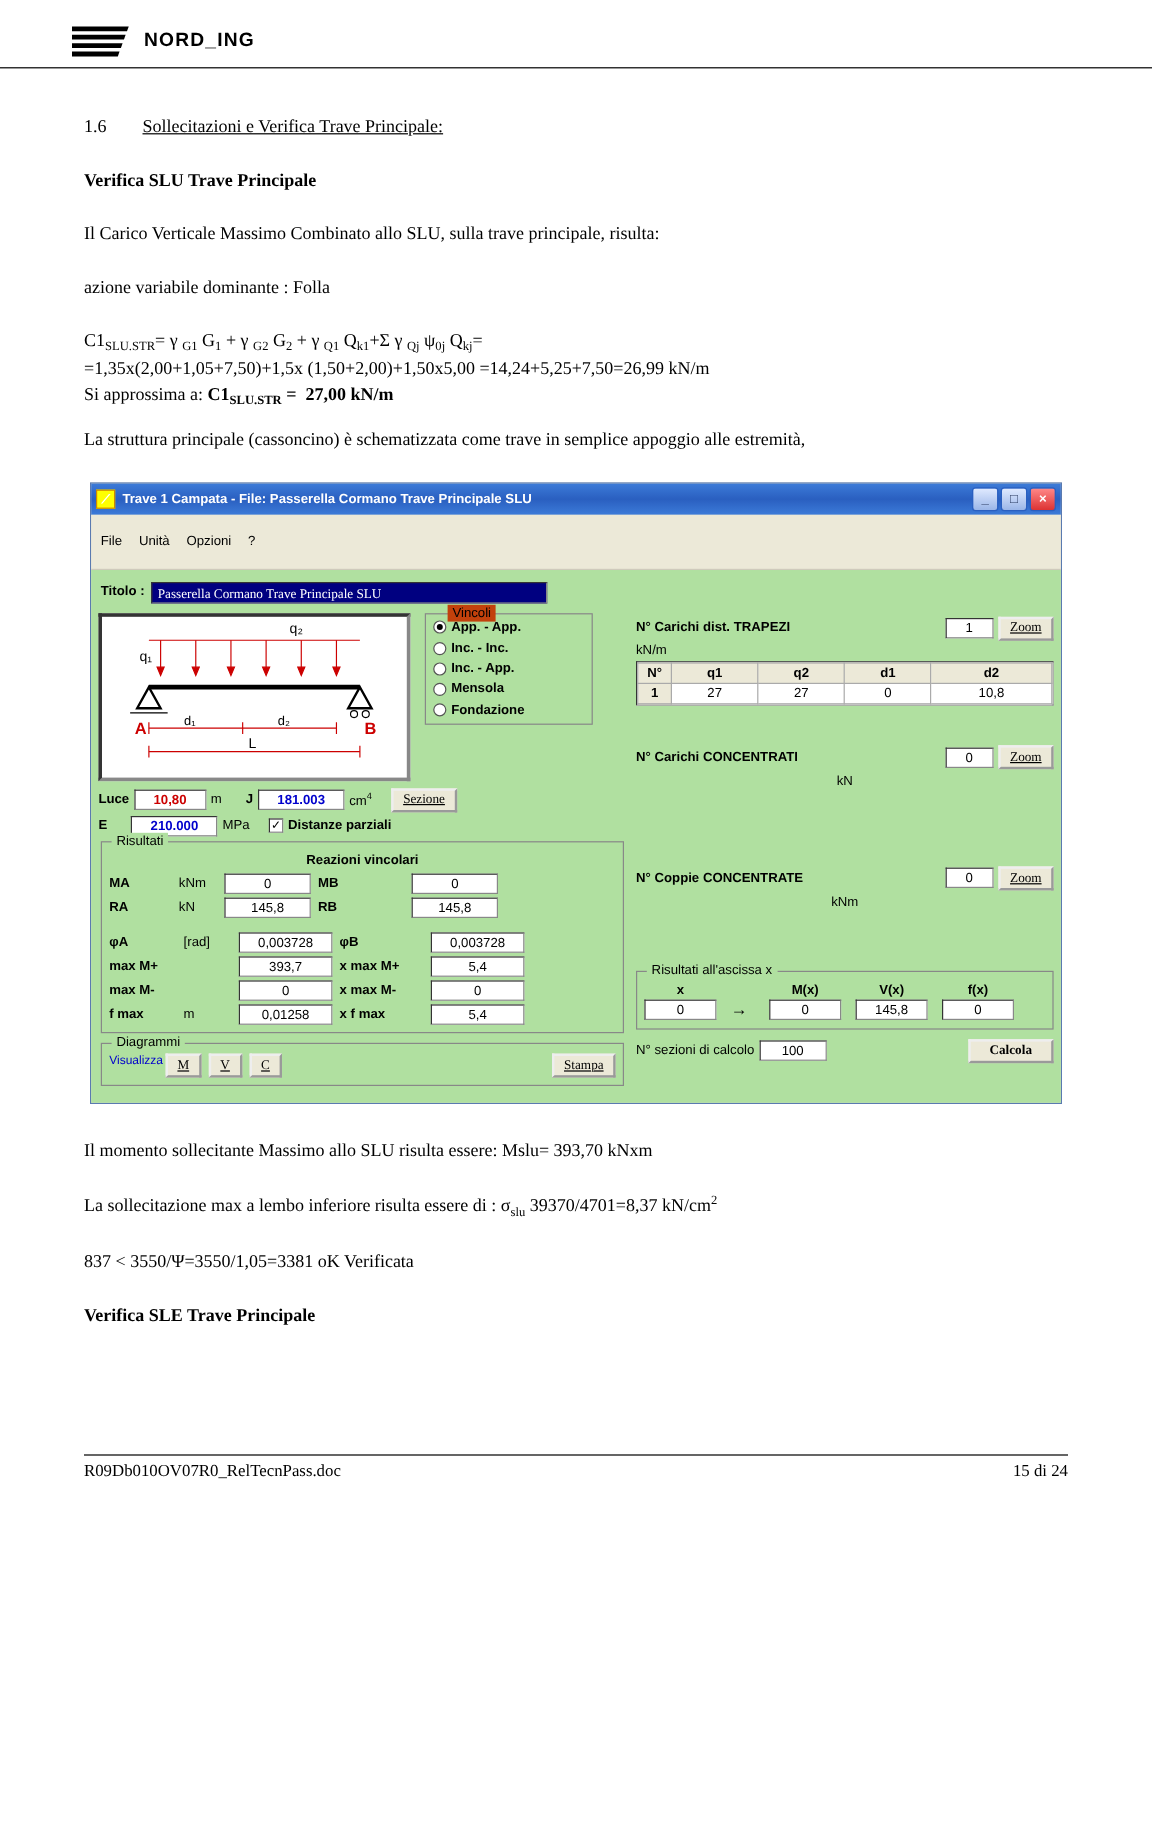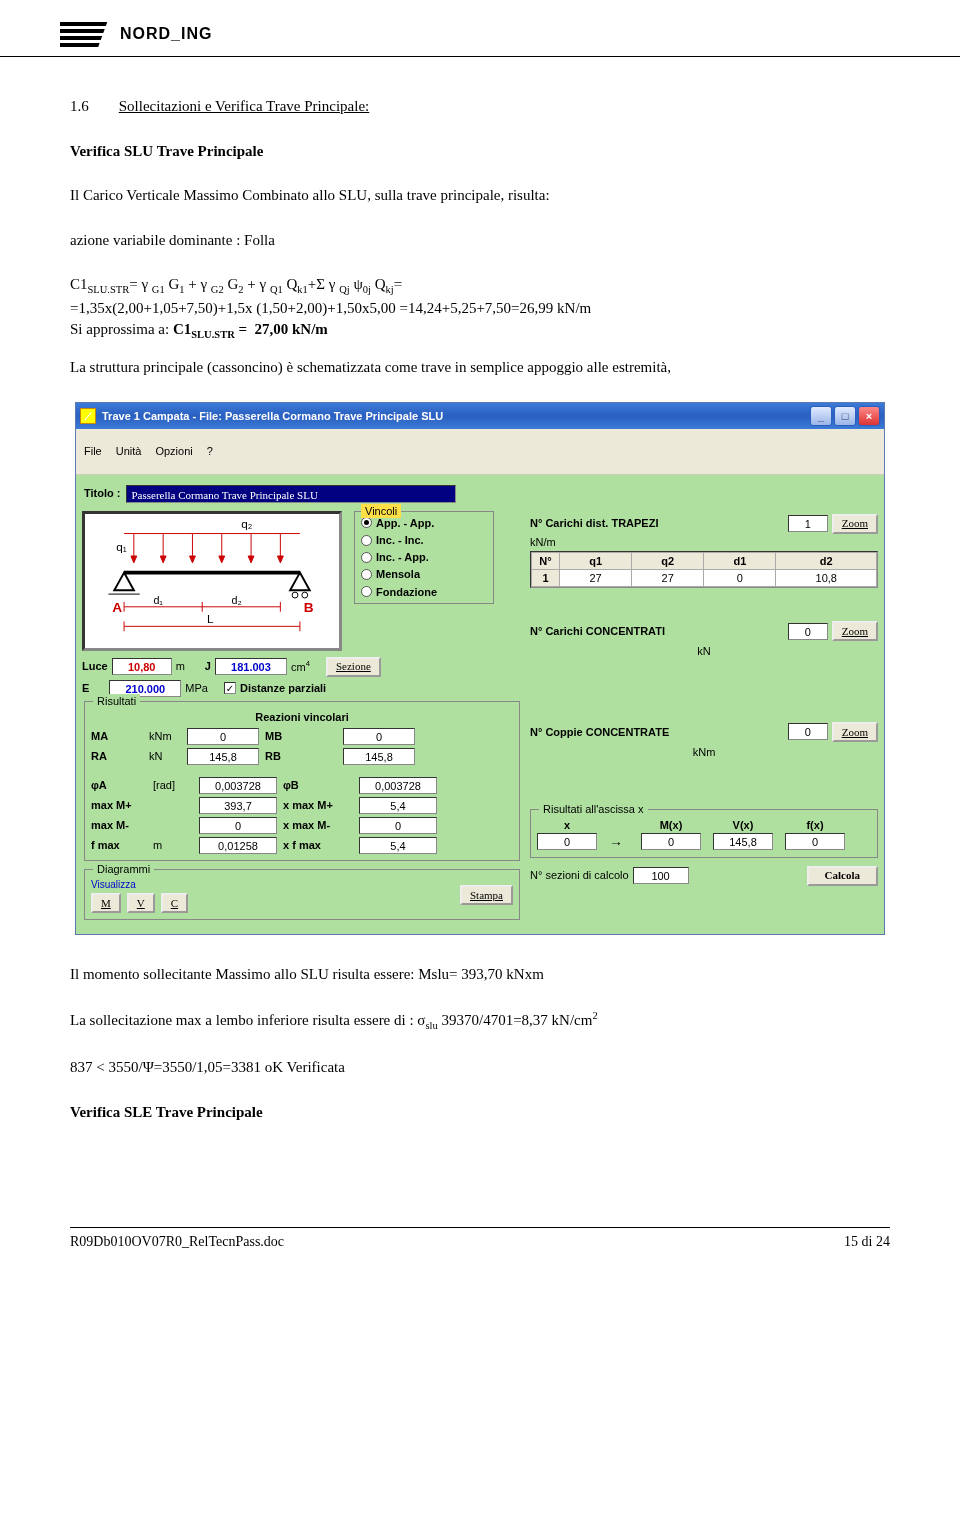--- a/index.html
+++ b/index.html
@@ -145,22 +145,22 @@
     padding: 4px 6px;
     display: inline-flex;
     flex-direction: column;
     gap: 3px;
     position: relative;
     margin-left: 6px;
     vertical-align: top;
     width: 140px;
   }
   .vincoli .legend {
-    position: absolute; top: -8px; left: 6px;
-    background: #fde047; padding: 0 4px;
+    position: absolute; top: -8px; left: 18px;
+    background: #c2410c; padding: 0 4px;
   }
   .radio { display: flex; align-items: center; gap: 4px; font-weight: bold; }
   .radio span.dot {
     width: 11px; height: 11px;
     border: 1px solid #555;
     border-radius: 50%;
     background: #fff;
     display: inline-flex; align-items:center; justify-content:center;
   }
   .radio.selected span.dot::after {
@@ -441,21 +441,21 @@
               <span class="lbl">f max</span>
               <span class="lbl-plain">m</span>
               <span class="field">0,01258</span>
               <span class="lbl">x f max</span>
               <span class="field">5,4</span>
             </div>
           </div>
 
           <div class="groupbox" style="display:flex;align-items:center;gap:12px">
             <span class="legend">Diagrammi</span>
-            <div style="display:flex;flex-direction:column;gap:2px">
+            <div style="display:flex;flex-direction:row;gap:2px">
               <span style="font-size:10px;color:#0000cc">Visualizza</span>
               <div class="row">
                 <span class="btn">M</span>
                 <span class="btn">V</span>
                 <span class="btn">C</span>
               </div>
             </div>
             <span class="spacer"></span>
             <span class="btn">Stampa</span>
           </div>

